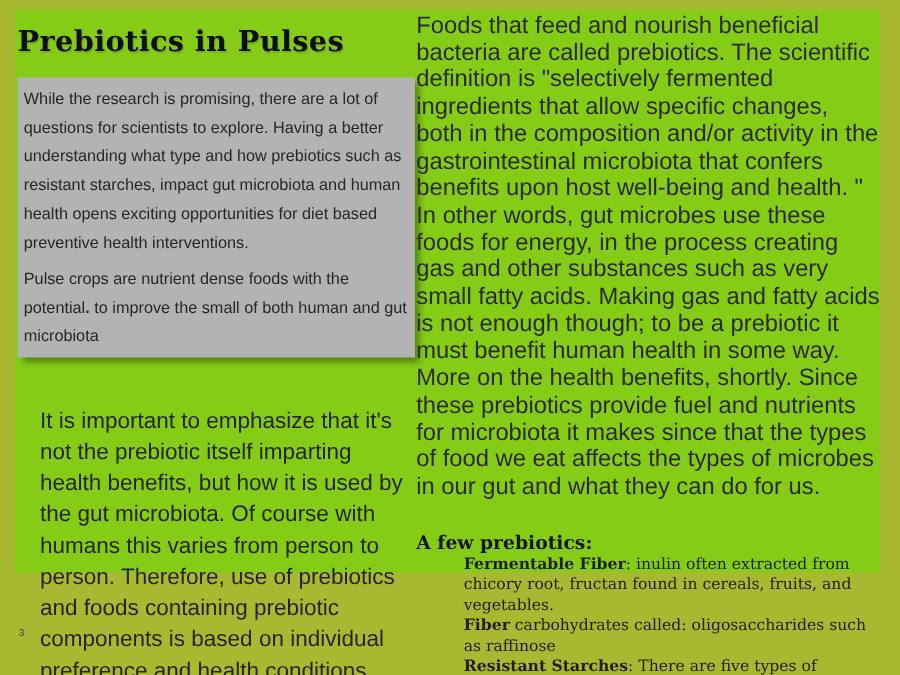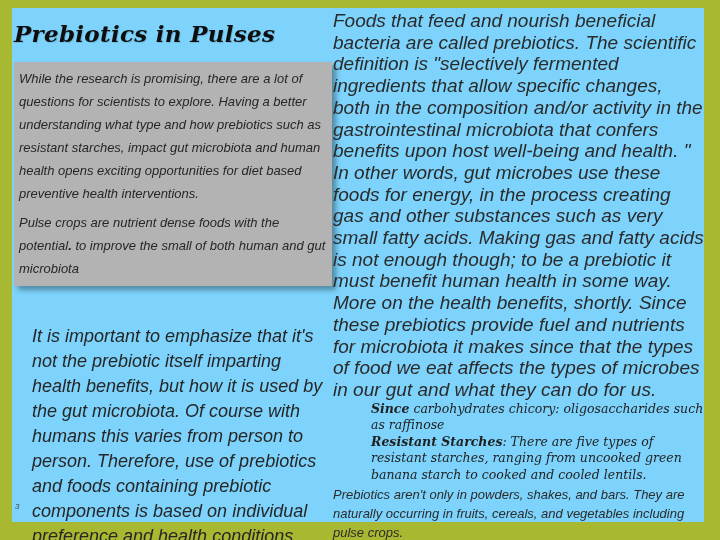--- a/index.html
+++ b/index.html
@@ -11,23 +11,22 @@
     width: 720px;
     height: 540px;
     background: #a9b831;
     overflow: hidden;
   }
   .slide-canvas {
     position: absolute;
     left: 12px;
     top: 8px;
     width: 692px;
-    height: 514px;
-    background: #7dd3fc;
-    font-style: italic;
+    height: 450px;
+    background: #84cc16;
   }
 
   
   .slide-title {
     position: absolute;
     left: 2px;
     top: 12px;
     font-family: "DejaVu Serif", "Liberation Serif", serif;
     font-weight: 700;
     font-size: 23px;
@@ -121,23 +120,25 @@
       <p><span>Pulse crops are nutrient dense foods with the potential</span><span class="bold-period">.</span><span> to improve the small of both human and gut microbiota</span></p>
     </div>
 
     <p class="left-body">It is important to emphasize that it's not the prebiotic itself imparting health benefits, but how it is used by the gut microbiota. Of course with humans this varies from person to person. Therefore, use of prebiotics and foods containing prebiotic components is based on individual preference and health conditions.</p>
 
     <div class="page-number">3</div>
 
     <div class="right-col">
       <p class="intro">Foods that feed and nourish beneficial bacteria are called prebiotics. The scientific definition is  "selectively fermented ingredients that allow specific changes, both in the composition and/or activity in the gastrointestinal microbiota that confers benefits upon host well-being and health. "  In other words, gut microbes use these foods for energy, in the process creating gas and other substances such as very small fatty acids. Making gas and fatty acids is not enough though; to be a prebiotic it must benefit human health in some way. More on the health benefits, shortly.  Since these prebiotics provide fuel and nutrients for microbiota it makes since that the types of food we eat affects the types of microbes in our gut and what they can do for us.</p>
 
+      <h2 class="prebiotics-heading">A few prebiotics:</h2>
 
       <div class="prebiotics-list">
-        <div><span class="lead">Since</span><span> carbohydrates chicory: oligosaccharides such as raffinose</span></div>
+        <div><span class="lead">Fermentable Fiber</span><span>: inulin often extracted from chicory root, fructan found in cereals, fruits, and vegetables.</span></div>
+        <div><span class="lead">Fiber</span><span> carbohydrates called: oligosaccharides such as raffinose</span></div>
         <div><span class="lead">Resistant Starches</span><span>: There are five types of resistant starches, ranging from uncooked green banana starch to cooked and cooled lentils.</span></div>
       </div>
 
       <p class="natural-note">Prebiotics aren't only in powders, shakes, and bars. They are naturally occurring in fruits, cereals, and vegetables including pulse crops.</p>
 
     </div>
 
   </div>
 </div>
 

